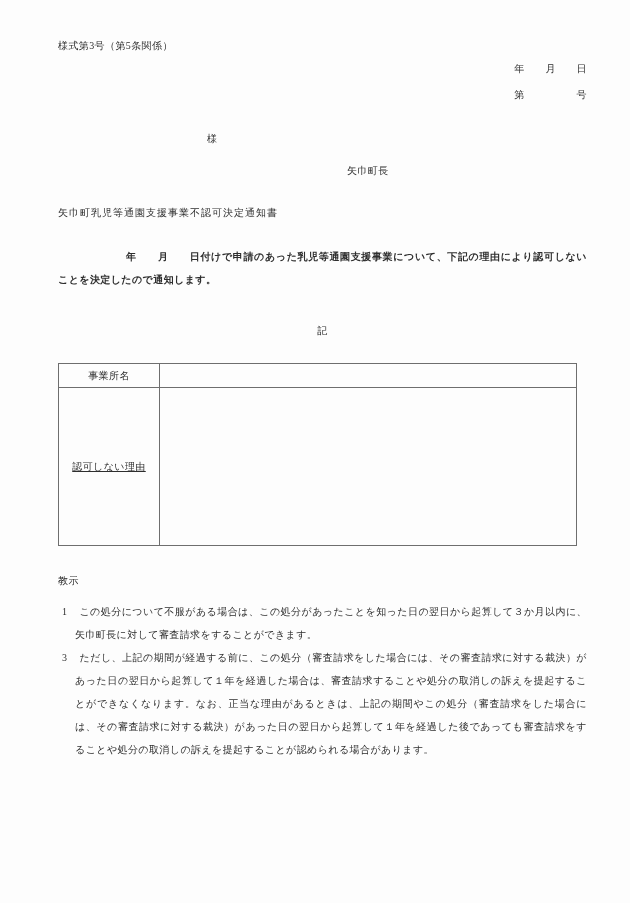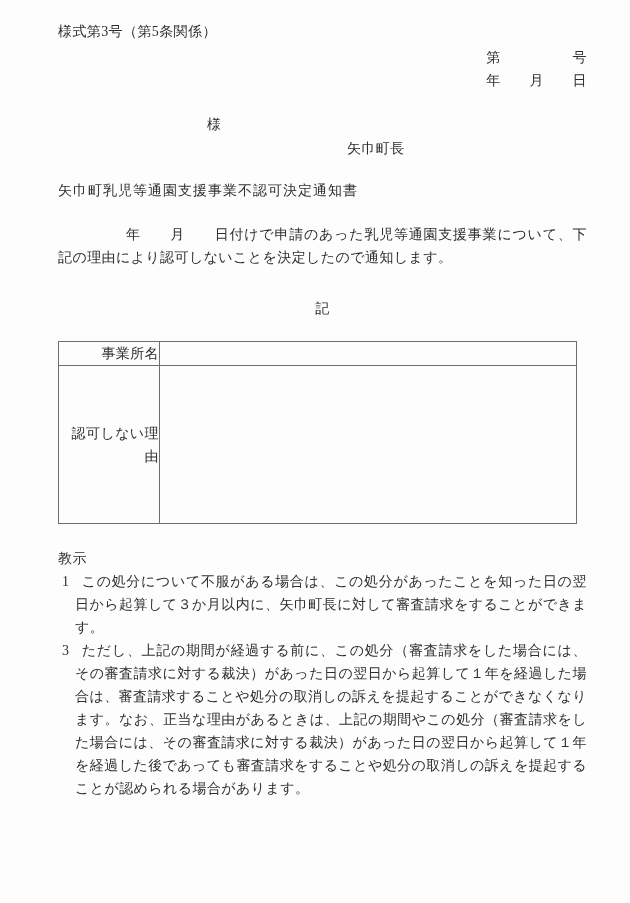--- a/index.html
+++ b/index.html
@@ -7,97 +7,98 @@
     padding: 0;
     background: #f4f4f4;
   }
   .page {
     position: relative;
     width: 630px;
     height: 903px;
     margin: 0 auto;
     background: #fdfdfd;
     box-sizing: border-box;
-    padding: 20px 43px 0 58px;
+    padding: 34px 43px 0 58px;
     font-family: "Liberation Serif", "DejaVu Serif", serif;
-    font-size: 14px;
+    font-size: 10px;
     line-height: 23px;
     letter-spacing: 0.4px;
     color: #2e2e2e;
   }
   .form-label {
     margin: 0;
   }
   .right-line {
     margin: 0;
     text-align: right;
   }
   .right-line.first {
     margin-top: 3px;
   }
   .addressee {
     margin: 21px 0 0 149px;
   }
   .sender {
-    margin: 1px 0 0 289px;
+    margin: 9px 0 0 289px;
   }
   .doc-title {
     margin: 19px 0 0 0;
     text-align: left;
     letter-spacing: 1px;
   }
   .body-par {
     margin: 21px 0 0 0;
     text-align: justify;
     text-indent: 68px;
+    font-weight: bold;
   }
   .record-marker {
     margin: 28px 0 0 0;
     text-align: center;
   }
   table.details {
     border-collapse: collapse;
     margin-top: 21px;
     width: 519px;
     table-layout: fixed;
   }
   table.details td {
     border: 1px solid #6e6e6e;
     padding: 0;
     vertical-align: middle;
     background: #fdfdfd;
   }
   td.label-cell {
     width: 100px;
-    text-align: right;
+    text-align: center;
   }
   tr.row-small td { height: 22px; }
-  tr.row-tall td  { height: 157px; }
+  tr.row-tall td  { height: 157px; text-decoration: underline; }
   .teach-heading {
-    margin: 23px 0 0 0;
+    margin: 23px 0 8px 0;
   }
   .teach-item {
     margin: 0;
     padding-left: 17px;
     text-indent: -13px;
     text-align: justify;
   }
   .teach-item .num {
     margin-right: 12px;
   }
 </style>
 </head>
 <body>
 
 <div class="page">
 
   <p class="form-label">様式第3号（第5条関係）</p>
 
+  <p class="right-line">年　　月　　日</p>
   <p class="right-line first">第　　　　　号</p>
-  <p class="right-line">年　　月　　日</p>
 
   <p class="addressee">様</p>
   <p class="sender">矢巾町長</p>
 
   <p class="doc-title">矢巾町乳児等通園支援事業不認可決定通知書</p>
 
   <p class="body-par">年　　月　　日付けで申請のあった乳児等通園支援事業について、下記の理由により認可しないことを決定したので通知します。</p>
 
   <p class="record-marker">記</p>
 

